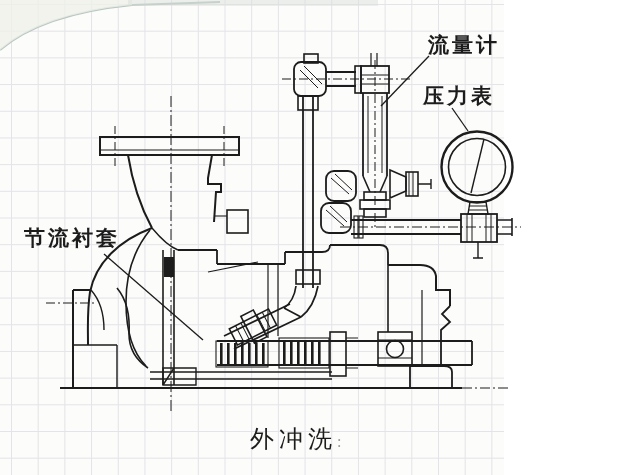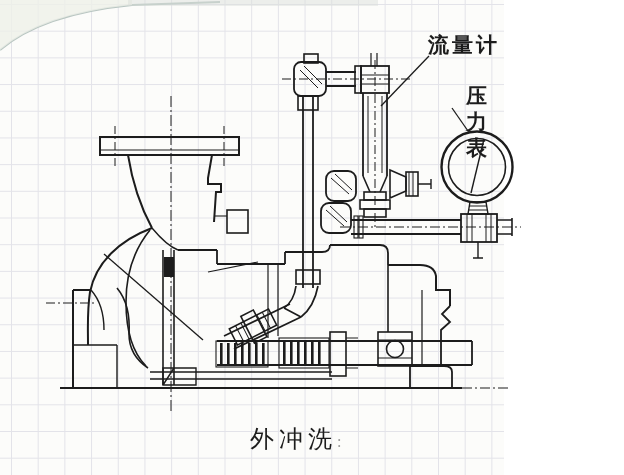--- a/index.html
+++ b/index.html
@@ -19,21 +19,21 @@
   .lbl{
     position:absolute;color:var(--ink);font-weight:bold;
     font-size:21px;letter-spacing:3px;line-height:26px;white-space:pre-line;
   }
   .caption{
     position:absolute;left:250px;top:423px;color:var(--ink);font-weight:normal;
     font-size:24px;letter-spacing:5px;
   }
   .caption .mark{color:#9a9a9a;font-size:16px;letter-spacing:0;}
   .lbl-flow{left:428px;top:32px;}
-  .lbl-pressure{left:423px;top:83px;margin-left:43px;}
+  .lbl-pressure{left:423px;top:83px;}
   .lbl-throttle{left:24px;top:225px;}
   .lbl-source{left:493px;top:243px;}
 </style>
 </head>
 <body>
 
 <div class="page">
 
   <svg width="624" height="475" viewBox="0 0 624 475">
 
@@ -186,17 +186,18 @@
 
     <g stroke="#1c1c1c" stroke-width="1.3">
       <path d="M429,56 L381,106"></path>
       <path d="M452,108 L468,131"></path>
       <path d="M104,254 L203,340"></path>
     </g>
   </svg>
 
   <div class="lbl lbl-flow">流量计</div>
   <div class="lbl lbl-pressure">压力表</div>
+  <div class="lbl lbl-throttle">节流衬套</div>
 
   <div class="caption">
     <span>外冲洗</span><span class="mark">:</span>
   </div>
 </div>
 
 </body></html>

